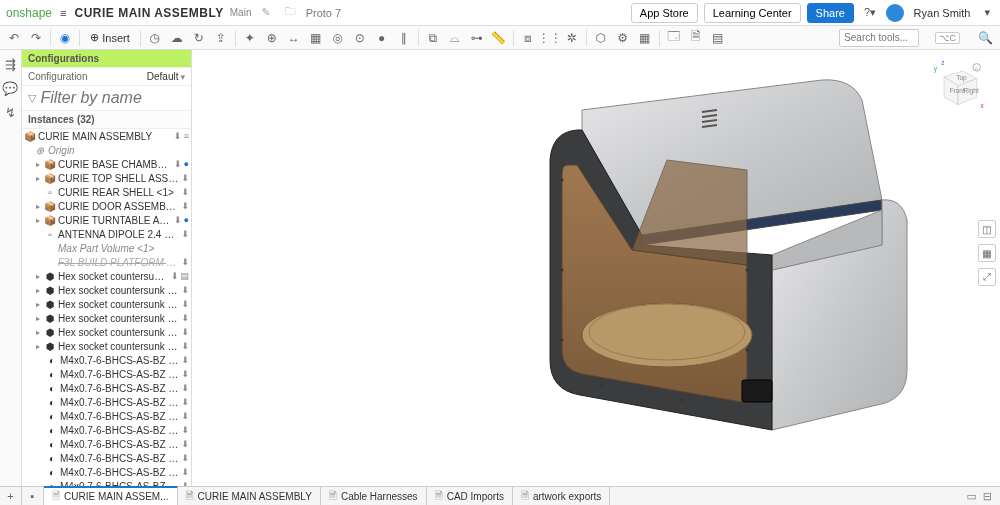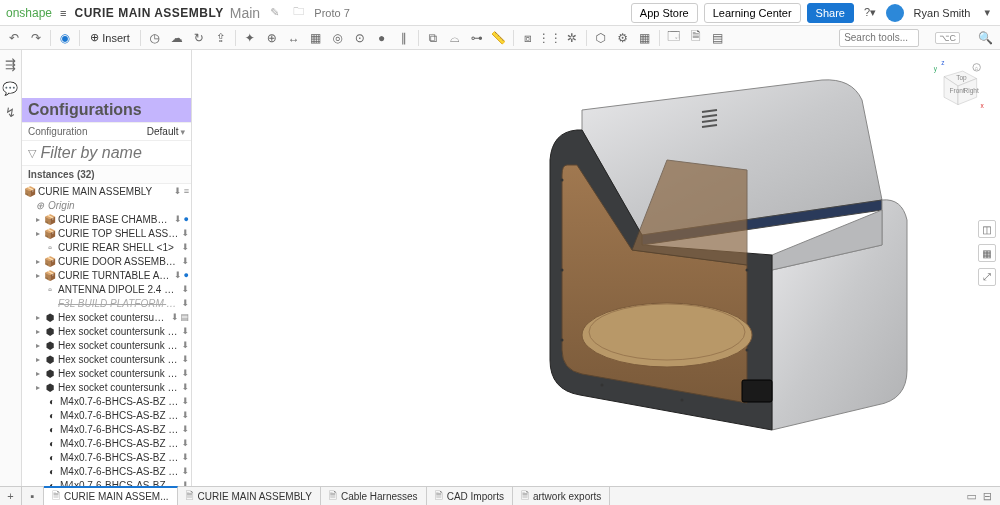--- a/index.html
+++ b/index.html
@@ -1,21 +1,21 @@
 <!DOCTYPE html>
 <html><head>
 <meta charset="utf-8">
 <style>
 * { margin:0; padding:0; box-sizing:border-box; font-family:Arial,Helvetica,sans-serif; }
 body { width:1000px; height:505px; background:#fff; overflow:hidden; font-size:11px; color:#333; position:relative; }
 .header { display:flex; align-items:center; height:26px; border-bottom:1px solid #ddd; padding:0 6px; gap:6px; }
 .logo { color:#4da64d; font-size:12px; font-weight:400; }
 .menu-icon { cursor:pointer; padding:0 2px; }
 .doc-title { font-weight:600; font-size:12px; letter-spacing:0.5px; }
-.doc-sub { color:#888; font-size:14px; }
+.doc-sub { color:#888; font-size:10px; }
 .pencil, .folder { color:#aaa; padding:0 4px; }
 .folder-name { color:#777; font-size:11px; }
 .hspace { flex:1; }
 .hdr-btn { border:1px solid #ccc; border-radius:3px; padding:3px 8px; font-size:11px; background:#fff; cursor:pointer; }
 .share { background:#1976d2; color:#fff; border-color:#1976d2; }
 .help { color:#555; padding:0 4px; cursor:pointer; }
 .avatar { width:18px; height:18px; border-radius:50%; background:#2c88d9; display:inline-block; }
 .user { font-size:11px; color:#333; padding:0 4px; }
 
 .toolbar { display:flex; align-items:center; height:24px; border-bottom:1px solid #ddd; padding:0 4px; gap:2px; background:#fafafa; }
@@ -25,21 +25,21 @@
 .insert-btn { display:flex; align-items:center; gap:3px; padding:0 6px; height:20px; cursor:pointer; font-size:11px; }
 .search-box { margin-left:auto; display:flex; align-items:center; gap:16px; }
 .search-box input { border:1px solid #ccc; border-radius:2px; padding:2px 4px; font-size:10px; width:80px; height:18px; }
 .kbd { border:1px solid #ccc; border-radius:2px; padding:0 3px; font-size:9px; color:#888; background:#fff; }
 
 .main { display:flex; height:436px; }
 .leftbar { width:22px; background:#fafafa; border-right:1px solid #ddd; display:flex; flex-direction:column; align-items:center; gap:8px; padding-top:6px; }
 .lbtn { width:16px; height:16px; cursor:pointer; color:#666; font-size:13px; display:flex; align-items:center; justify-content:center; }
 
 .panel { width:170px; border-right:1px solid #ddd; display:flex; flex-direction:column; background:#fff; overflow:hidden; }
-.panel-hdr { padding:3px 6px; font-size:16px; font-weight:600; color:#555; border-bottom:1px solid #eee; background:#c4b5fd;margin-top:48px; }
+.panel-hdr { padding:3px 6px; font-size:10px; font-weight:600; color:#555; border-bottom:1px solid #eee; background:#bef264; }
 .config-row { display:flex; align-items:center; padding:3px 6px; gap:2px; border-bottom:1px solid #eee; }
 .config-lbl { font-size:10px; color:#666; }
 .config-sel { flex:1; font-size:10px; border:none; background:transparent; color:#333;text-align:right; }
 .filter-row { display:flex; align-items:center; padding:3px 6px; gap:4px; border-bottom:1px solid #eee; }
 .filter-row input { flex:1; border:none; font-size:16px; font-style:italic; color:#888; outline:none; }
 .inst-hdr { padding:3px 6px; font-size:10px; font-weight:600; color:#555; border-bottom:1px solid #eee; background:#fcfcfc; }
 .tree { flex:1; overflow-y:auto; overflow-x:hidden; }
 .tree-item { display:flex; align-items:center; padding:1px 2px; font-size:10px; white-space:nowrap; cursor:pointer; min-height:14px; gap:2px; }
 .arrow { width:8px; color:#888; font-size:8px; text-align:center; }
 .ticon { width:12px; font-size:10px; text-align:center; }
@@ -200,20 +200,26 @@
           </div>
           <div class="tree-item indent1">
             <span class="arrow"></span>
             <span class="ticon">▫</span>
             <span class="tlabel ">ANTENNA DIPOLE 2.4 GHZ RP-S...</span>
             <span class="tright">⬇</span>
           </div>
           <div class="tree-item indent1">
             <span class="arrow"></span>
             <span class="ticon"></span>
+            <span class="tlabel italic">Max Part Volume &lt;1&gt;</span>
+            <span class="tright"></span>
+          </div>
+          <div class="tree-item indent1">
+            <span class="arrow"></span>
+            <span class="ticon"></span>
             <span class="tlabel strike">F3L BUILD PLATFORM ASSEMBL...</span>
             <span class="tright">⬇</span>
           </div>
         </div>
       <div id="tree-screws">
           <div class="tree-item indent1">
             <span class="arrow">▸</span>
             <span class="ticon">⬢</span>
             <span class="tlabel">Hex socket countersunk head screw M4x...</span>
             <span class="tright">⬇ <span style="color:#888;">▤</span></span>

